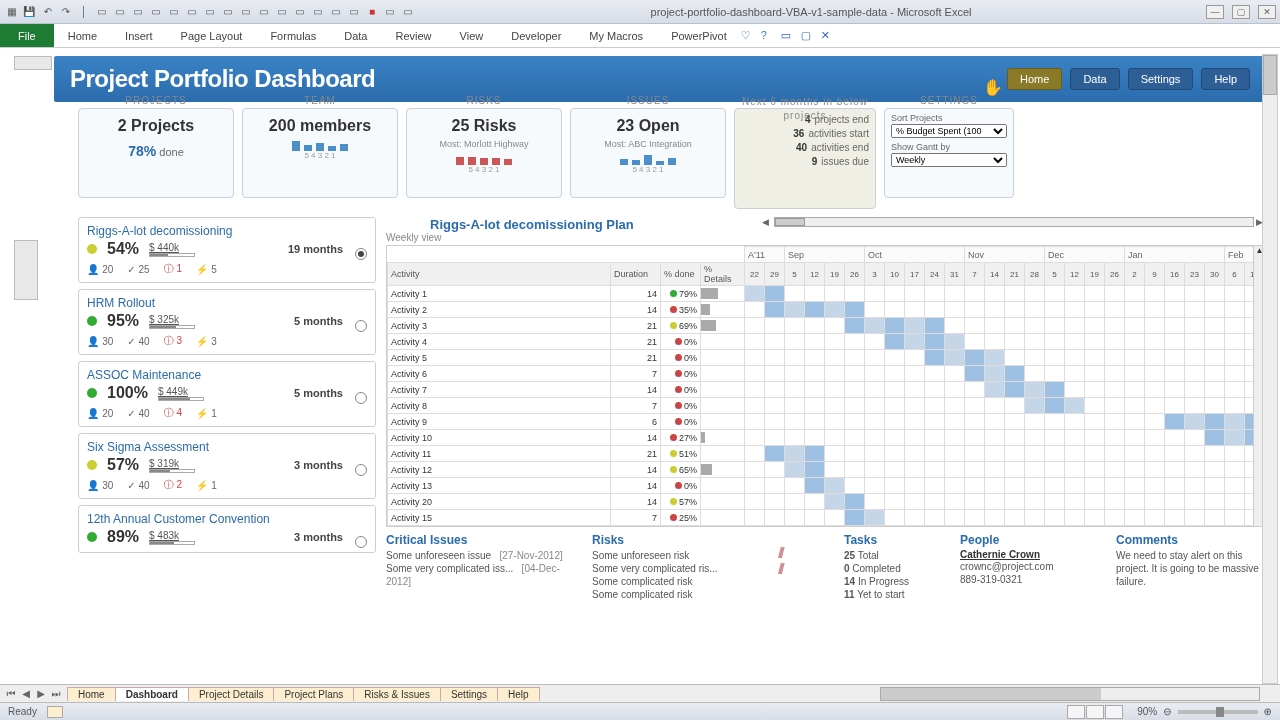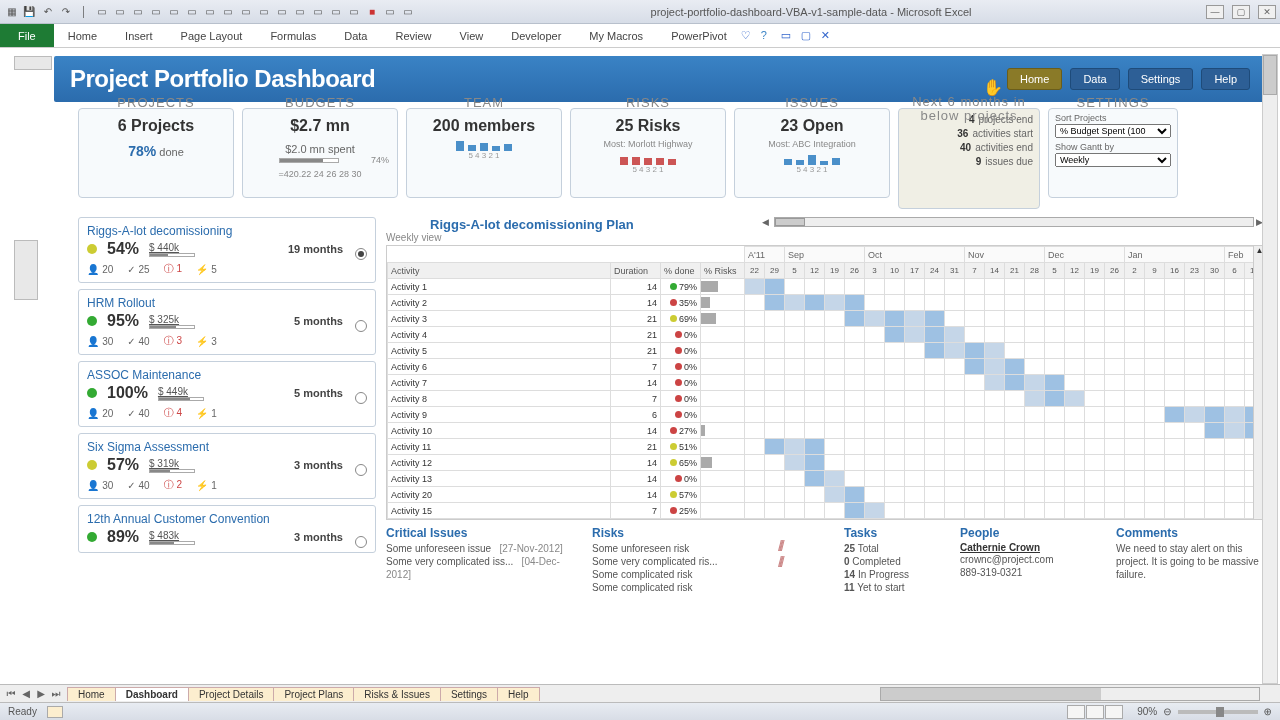--- a/index.html
+++ b/index.html
@@ -24,21 +24,21 @@
 .hdr { background:linear-gradient(#3a83c5,#2b6cad); height:46px; margin:8px 14px 4px 54px; display:flex; align-items:center; padding:0 16px; border-radius:2px; }
 .hdr .ttl { color:#fff; font-size:24px; font-weight:bold; font-family:"Arial Black","Franklin Gothic",sans-serif; letter-spacing:-0.5px; }
 .hdr .btns { margin-left:auto; display:flex; gap:8px; }
 .hdr .btn { background:#2d5f96; color:#fff; border:1px solid #1e4b7a; padding:4px 12px; border-radius:3px; font-size:11px; }
 .hdr .btn.active { background:#8a7a28; border-color:#6a5d1a; }
 
 
 .kpis { display:flex; gap:8px; margin:6px 14px 8px 78px; }
 .kbox { border:1px solid #c5d0dc; border-radius:4px; background:#f7fafc; padding:6px 8px; position:relative; }
 .kbox.std { width:156px; height:90px; text-align:center; }
-.klabel { position:absolute; top:-14px; left:0; right:0; text-align:center; font-size:13px; color:#888; letter-spacing:1px; }
+.klabel { position:absolute; top:-14px; left:0; right:0; text-align:center; font-size:10px; color:#888; letter-spacing:1px; }
 .kbig { font-size:16px; font-weight:bold; color:#333; margin-top:2px; }
 .ksub { font-size:11px; color:#666; margin-top:8px; }
 .ksub b { color:#2b6cad; font-size:14px; }
 .kfoot { font-size:9px; color:#888; margin-top:4px; }
 .kbars { display:flex; gap:4px; justify-content:center; align-items:flex-end; height:12px; margin-top:4px; }
 .kbars i { width:8px; background:#4a8fc9; display:block; }
 .kbars.red i { background:#c55; }
 .knums { font-size:8px; color:#999; display:flex; gap:4px; justify-content:center; }
 .progbar { width:60px; height:5px; border:1px solid #aaa; margin:2px auto; position:relative; background:#fff; }
 .progbar i { position:absolute; left:0; top:0; bottom:0; background:#888; }
@@ -185,34 +185,22 @@
       <div class="btn active">Home</div>
       <div class="btn">Data</div>
       <div class="btn">Settings</div>
       <div class="btn">Help</div>
     </div>
 </div>
 
 <div class="kpis">
   <div class="kbox std">
     <div class="klabel">PROJECTS</div>
-    <div class="kbig">6 Projects</div>
+    <div class="kbig">2 Projects</div>
     <div class="ksub"><b>78%</b> <span>done</span></div>
-  </div>
-  <div class="kbox std">
-    <div class="klabel">BUDGETS</div>
-    <div class="kbig">$2.7 mn</div>
-    <div class="ksub">$2.0 mn spent</div>
-    <div style="display:flex;align-items:center;justify-content:center;gap:4px">
-      <div class="progbar">
-          <i style="width:74%"></i>
-        </div>
-      <span style="font-size:9px;color:#888">74%</span>
-    </div>
-    <div class="kfoot">=420.22  24  26  28  30</div>
   </div>
   <div class="kbox std">
     <div class="klabel">TEAM</div>
     <div class="kbig">200 members</div>
     <div class="kbars">
         <i style="height:10px"></i>
         <i style="height:6px"></i>
         <i style="height:8px"></i>
         <i style="height:5px"></i>
         <i style="height:7px"></i>
@@ -372,21 +360,21 @@
               <th colspan="5">Oct</th>
               <th colspan="4">Nov</th>
               <th colspan="4">Dec</th>
               <th colspan="5">Jan</th>
               <th colspan="2">Feb</th>
             </tr>
             <tr>
               <th>Activity</th>
               <th>Duration</th>
               <th>% done</th>
-              <th>% Risks</th>
+              <th>% Details</th>
               <th style="width:20px;text-align:center;font-size:8px">22</th>
               <th style="width:20px;text-align:center;font-size:8px">29</th>
               <th style="width:20px;text-align:center;font-size:8px">5</th>
               <th style="width:20px;text-align:center;font-size:8px">12</th>
               <th style="width:20px;text-align:center;font-size:8px">19</th>
               <th style="width:20px;text-align:center;font-size:8px">26</th>
               <th style="width:20px;text-align:center;font-size:8px">3</th>
               <th style="width:20px;text-align:center;font-size:8px">10</th>
               <th style="width:20px;text-align:center;font-size:8px">17</th>
               <th style="width:20px;text-align:center;font-size:8px">24</th>

